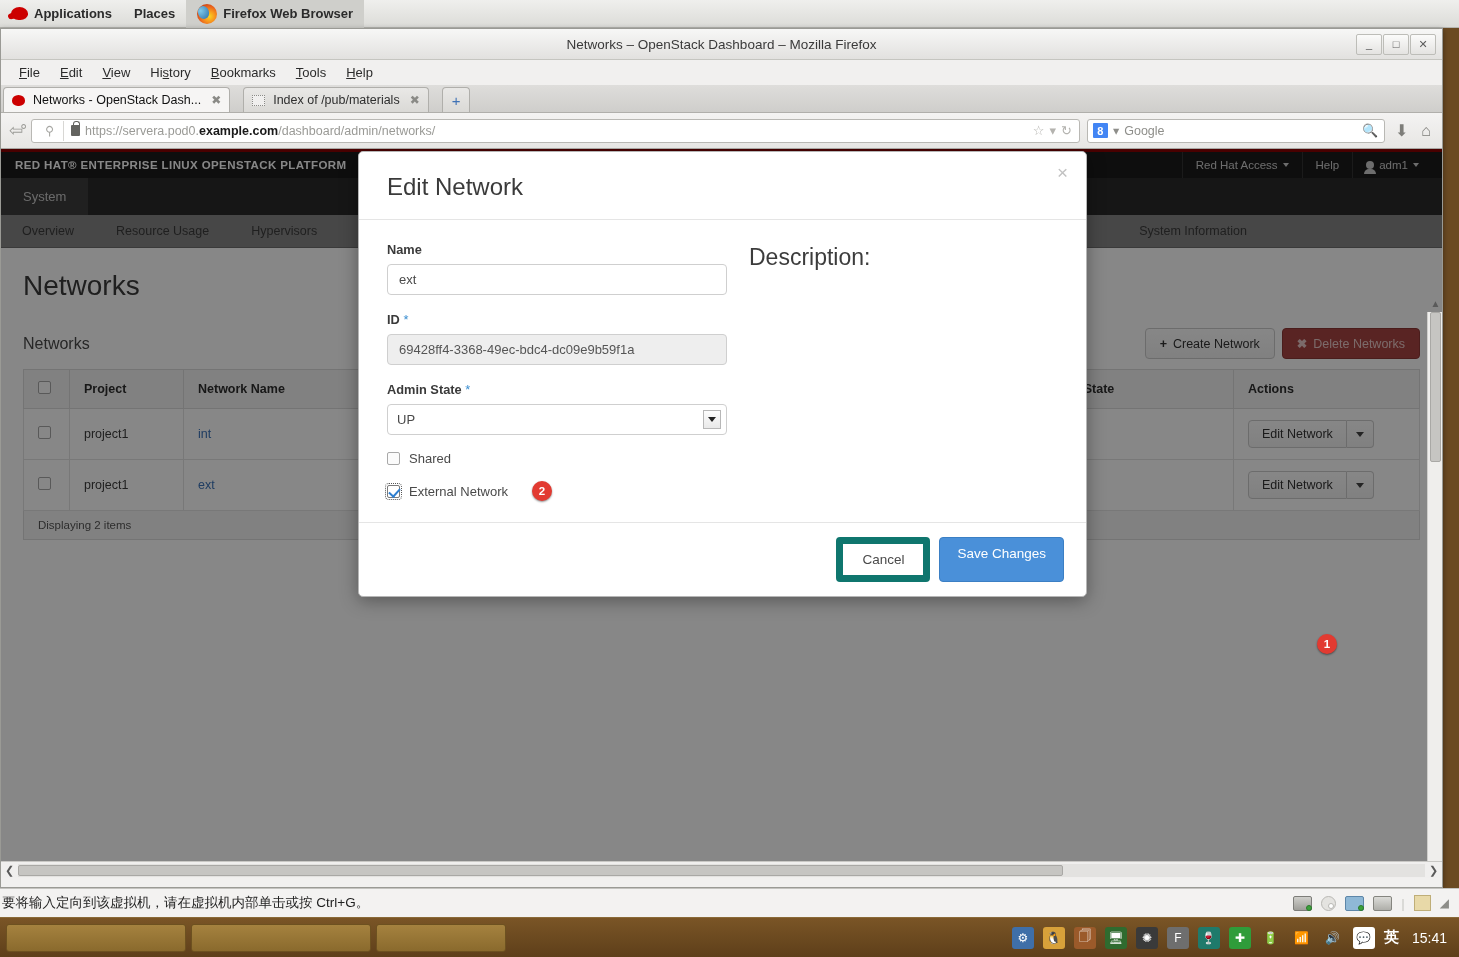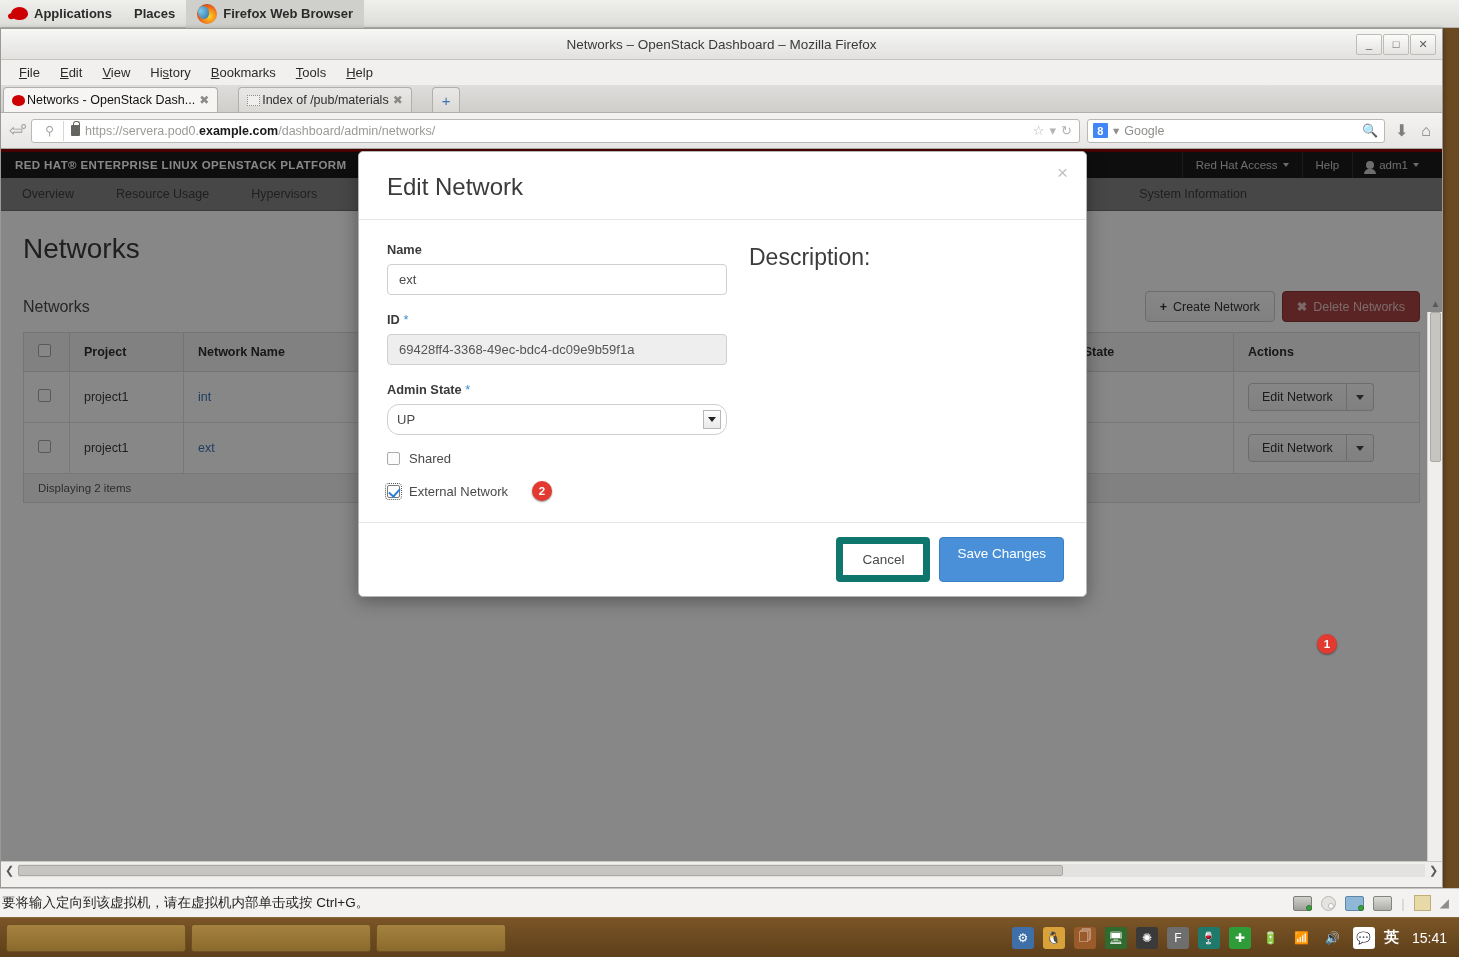--- a/index.html
+++ b/index.html
@@ -60,24 +60,24 @@
   
   #menubar { height:25px; display:flex; align-items:center; padding-left:8px;
     font-size:13px; color:#2b2b2b; background:#f1f0ef; }
   .menu-item { padding:2px 10px; }
   .menu-item u { text-decoration:underline; }
 
   
   #tabstrip { height:28px; display:flex; align-items:flex-end; padding-left:2px;
     background:linear-gradient(#dedddb,#cfcecb); border-bottom:1px solid #b0afab; }
   .tab {
-    height:25px; display:flex; align-items:center; gap:2px;
+    height:25px; display:flex; align-items:center; gap:8px;
     padding:0 8px 0 8px; font-size:12.5px; color:#2e2e2e;
     border:1px solid #b0afab; border-bottom:none;
-    border-radius:4px 4px 0 0; margin-right:20px;
+    border-radius:4px 4px 0 0; margin-right:13px;
     background:linear-gradient(#e9e8e6,#dad9d6);
     max-width:240px; white-space:nowrap;
   }
   .tab.active { background:#f6f5f4; color:#111; }
   .tab .favicon { width:13px;height:11px;flex:0 0 auto; }
   .fav-rh { border-radius:50% 50% 45% 45%; background:#cc0000; }
   .fav-blank { border:1px dotted #8b8b88; background:#f0efee; height:12px;width:12px; }
   .tab-close { color:#8a8a86; font-size:12px; margin-left:2px; }
   .newtab { font-size:15px; color:#3f72b5; padding:0 9px; height:25px;
     display:flex;align-items:center; border:1px solid #b0afab; border-bottom:none;
@@ -177,21 +177,21 @@
   label.fl { display:block; font-size:12.8px; font-weight:bold; color:#3a3a3a; margin-bottom:7px; }
   label.fl .req { color:#3b8ed0; font-weight:normal; }
   input.fc {
     width:340px; height:31px; border:1px solid #cfcfcf; border-radius:4px;
     padding:0 11px; font-size:13px; color:#4a4a4a; font-family:"Liberation Sans",sans-serif;
     background:#fff; margin-bottom:17px; outline:none;
   }
   input.fc[readonly] { background:#eeeeee; color:#555; }
   .selectwrap { position:relative; width:340px; margin-bottom:16px; }
   select.fc2 {
-    width:340px; height:31px; border:1px solid #cfcfcf; border-radius:12px;
+    width:340px; height:31px; border:1px solid #cfcfcf; border-radius:4px;
     padding:0 9px; font-size:13px; color:#4a4a4a; background:#fff;
     font-family:"Liberation Sans",sans-serif; -webkit-appearance:none; appearance:none;
   }
   .selarrow {
     position:absolute; right:6px; top:6px; width:18px; height:19px;
     background:linear-gradient(#fdfdfd,#e9e9e9); border:1px solid #b7b7b7;
     display:flex; align-items:center; justify-content:center;
   }
   .selarrow i { border-left:4px solid transparent;border-right:4px solid transparent;border-top:5px solid #222; display:block;}
   .chkrow { display:flex; align-items:center; gap:9px; margin-bottom:15px; font-size:13px; color:#4a4a4a; }
@@ -354,20 +354,23 @@
             </a>
           <a>Help</a>
           <a>
               <span class="usr-ico"></span>
               <span>adm1</span>
               <span class="caret"></span>
             </a>
         </div>
       </div>
 
+      <div id="os-subbar">
+        <div class="sys">System</div>
+      </div>
 
       <div id="os-crumbbar">
         <a>Overview</a>
         <a>Resource Usage</a>
         <a>Hypervisors</a>
         <a style="margin-left:780px">System Information</a>
       </div>
 
       <div id="os-body">
         <h1 id="page-title">Networks</h1>

